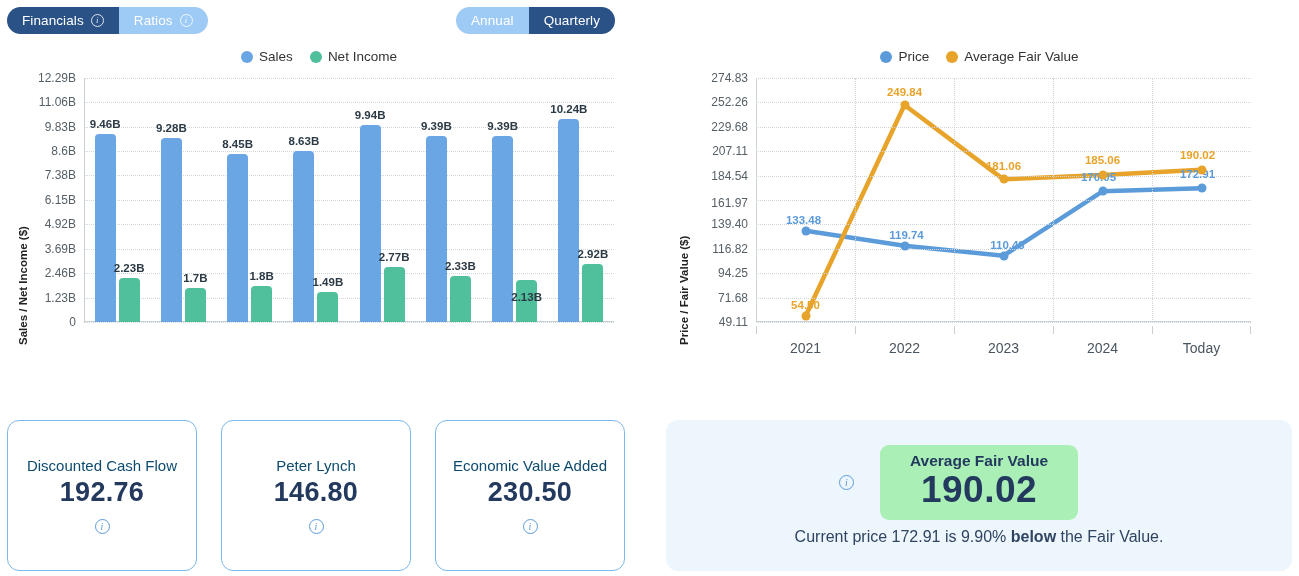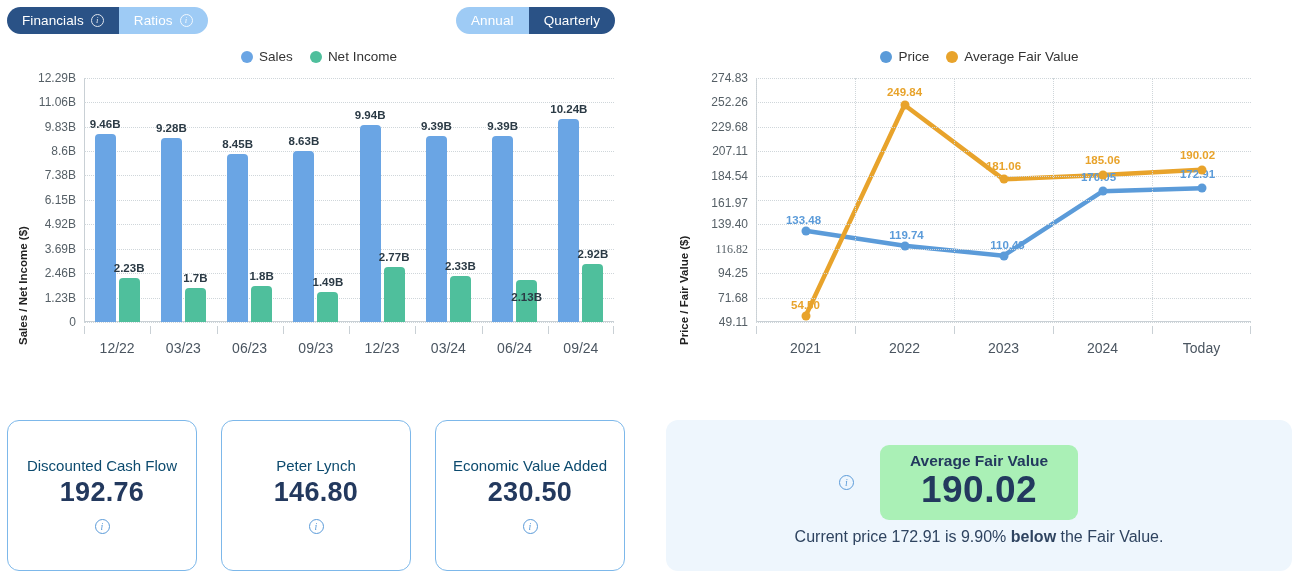--- a/index.html
+++ b/index.html
@@ -274,52 +274,33 @@
         <div class="bar-label" style="left: 376.375px; top: 181.741px;">2.33B</div>
         <div class="bar sales" style="left: 408.125px; width: 21px; top: 57.5753px; height: 186.425px;"></div>
         <div class="bar income" style="left: 432.125px; width: 21px; top: 201.712px; height: 42.288px;"></div>
         <div class="bar-label" style="left: 418.625px; top: 41.5753px;">9.39B</div>
         <div class="bar-label" style="left: 442.625px; top: 185.712px; margin-top: 27px;">2.13B</div>
         <div class="bar sales" style="left: 474.375px; width: 21px; top: 40.6998px; height: 203.3px;"></div>
         <div class="bar income" style="left: 498.375px; width: 21px; top: 186.028px; height: 57.9723px;"></div>
         <div class="bar-label" style="left: 484.875px; top: 24.6998px;">10.24B</div>
         <div class="bar-label" style="left: 508.875px; top: 170.028px; text-align: center;">2.92B</div>
       </div>
-    <div class="xlabels" id="bar-xlabels" style="left:84px; top:256px; width:530px; height:34px;">
-        <div class="xlabel" style="left: 33.125px; top: 14px;">12/22</div>
-        <div class="tick" style="left: 0px; top: 0px; height: 8px; background: rgb(201, 208, 213);"></div>
-        <div class="xlabel" style="left: 99.375px; top: 14px;">03/23</div>
-        <div class="tick" style="left: 66.25px; top: 0px; height: 8px; background: rgb(201, 208, 213);"></div>
-        <div class="xlabel" style="left: 165.625px; top: 14px;">06/23</div>
-        <div class="tick" style="left: 132.5px; top: 0px; height: 8px; background: rgb(201, 208, 213);"></div>
-        <div class="xlabel" style="left: 231.875px; top: 14px;">09/23</div>
-        <div class="tick" style="left: 198.75px; top: 0px; height: 8px; background: rgb(201, 208, 213);"></div>
-        <div class="xlabel" style="left: 298.125px; top: 14px;">12/23</div>
-        <div class="tick" style="left: 265px; top: 0px; height: 8px; background: rgb(201, 208, 213);"></div>
-        <div class="xlabel" style="left: 364.375px; top: 14px;">03/24</div>
-        <div class="tick" style="left: 331.25px; top: 0px; height: 8px; background: rgb(201, 208, 213);"></div>
-        <div class="xlabel" style="left: 430.625px; top: 14px;">06/24</div>
-        <div class="tick" style="left: 397.5px; top: 0px; height: 8px; background: rgb(201, 208, 213);"></div>
-        <div class="xlabel" style="left: 496.875px; top: 14px;">09/24</div>
-        <div class="tick" style="left: 463.75px; top: 0px; height: 8px; background: rgb(201, 208, 213);"></div>
-        <div class="tick" style="left: 529px; top: 0px; height: 8px;"></div>
-      </div>
   </div>
 
   <div class="chart" id="line-chart" style="left:660px; top:70px; width:639px; height:290px;">
     <div class="axis-title" style="left:18px; top:275px;">Price / Fair Value ($)</div>
     <div class="ylabels" id="line-ylabels" style="left:0px; top:0px; width:88px; height:260px;">
         <div class="ylabel" style="top: 8px;">274.83</div>
         <div class="ylabel" style="top: 32.3978px;">252.26</div>
         <div class="ylabel" style="top: 56.8065px;">229.68</div>
         <div class="ylabel" style="top: 81.2043px;">207.11</div>
         <div class="ylabel" style="top: 105.602px;">184.54</div>
         <div class="ylabel" style="top: 133px;">161.97</div>
         <div class="ylabel" style="top: 154.398px;">139.40</div>
-        <div class="ylabel" style="top: 178.806px; font-family: Liberation Serif, serif;">116.82</div>
+        <div class="ylabel" style="top: 178.806px;">116.82</div>
         <div class="ylabel" style="top: 203.204px;">94.25</div>
         <div class="ylabel" style="top: 227.602px;">71.68</div>
         <div class="ylabel" style="top: 252px;">49.11</div>
       </div>
     <div class="plot" id="line-plot" style="left:96px; top:8px; width:495px; height:244px;">
       <svg id="line-svg" width="495" height="244" style="position:absolute; left:0; top:0; overflow:visible;">
           <polyline points="49.5,152.7972709551657 148.5,167.65000886053517 247.5,177.71398192450823 346.5,113.26563884458619 445.5,110.17402091086299" fill="none" stroke="#5b9bd9" stroke-width="4.5" stroke-linecap="round" stroke-linejoin="round"></polyline>
           <polyline points="49.5,238.17348927875244 148.5,27.01382243487501 247.5,101.3639907850434 346.5,97.04004961899699 445.5,91.67836257309938" fill="none" stroke="#e8a32b" stroke-width="4.5" stroke-linecap="round" stroke-linejoin="round"></polyline>
         </svg>
       <div class="axis-line-y"></div>

